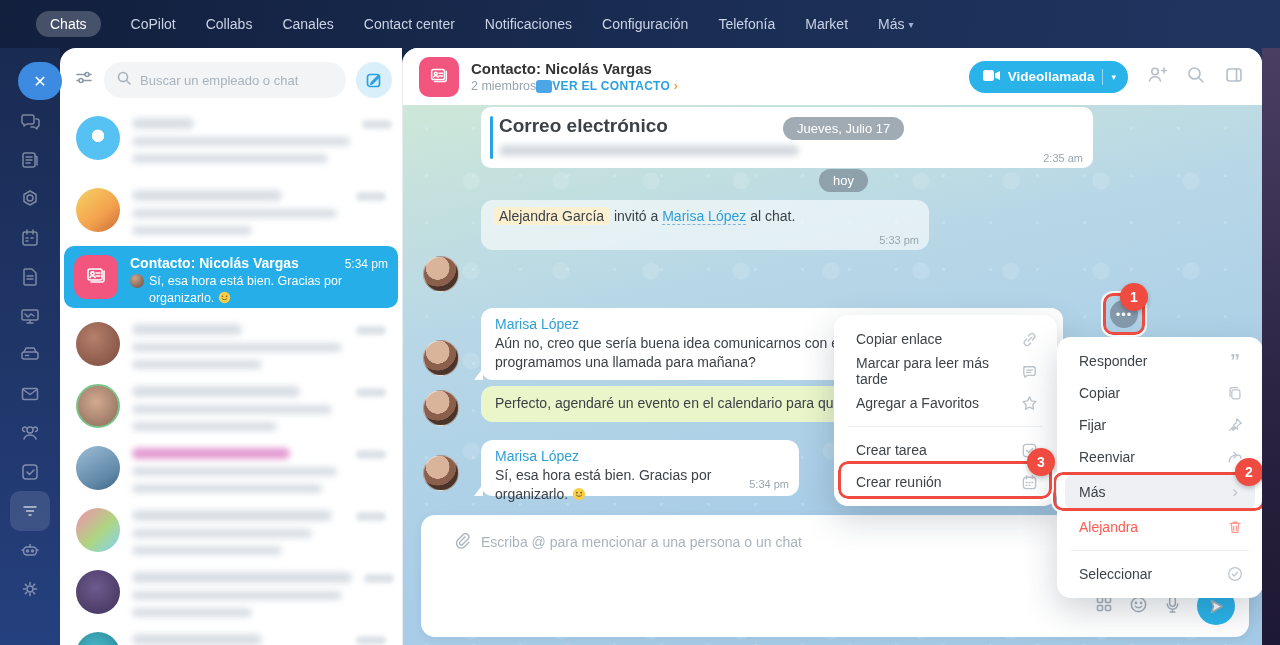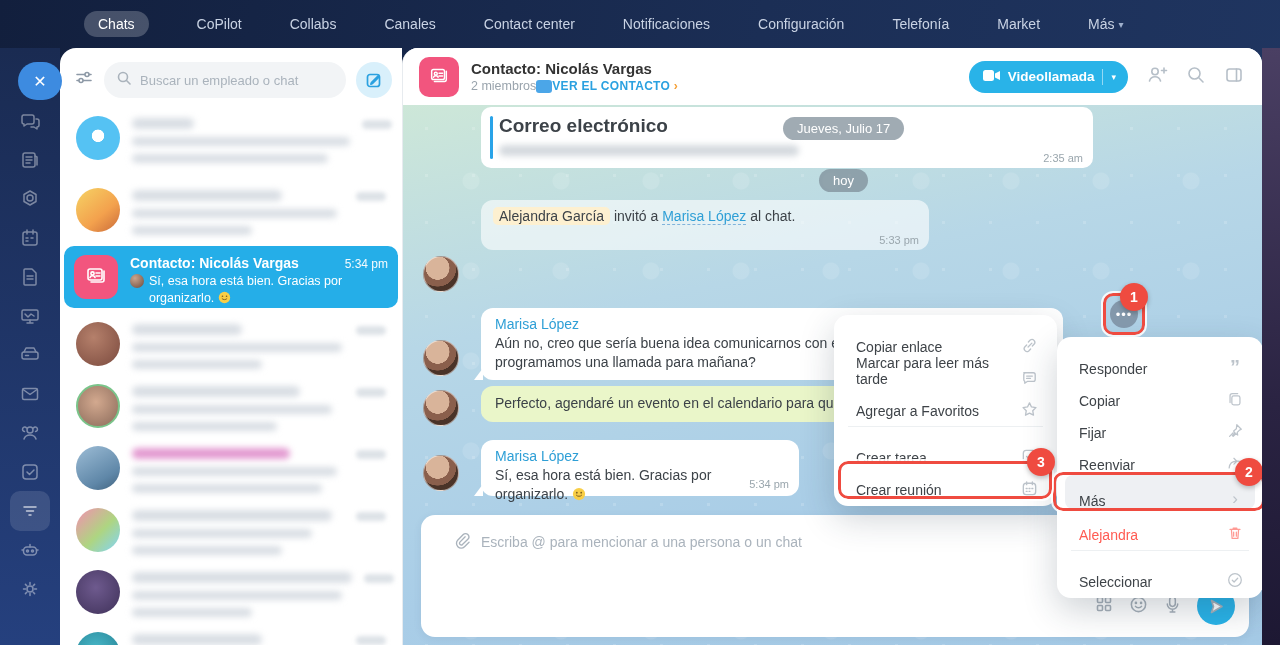--- a/index.html
+++ b/index.html
@@ -5,21 +5,21 @@
   * { margin:0; padding:0; box-sizing:border-box; }
   html,body { width:1280px; height:645px; overflow:hidden; }
   body {
     font-family:"Liberation Sans","DejaVu Sans",sans-serif;
     background:linear-gradient(100deg,#121f3d 0%,#1b2e55 55%,#203662 100%);
     position:relative; color:#333;
   }
   .abs { position:absolute; }
 
   
-  .topnav { left:0; top:0; width:1280px; height:48px; display:flex; align-items:center; padding-left:84px; gap:48px; }
+  .topnav { left:0; top:0; width:1280px; height:48px; display:flex; align-items:center; padding-left:36px; gap:30px; }
   .nav-item { font-size:14px; color:#c9d3e4; cursor:pointer; white-space:nowrap; }
   .nav-item.active { background:rgba(255,255,255,.22); color:#fff; padding:5px 14px; border-radius:14px; }
   .nav-more { display:flex; align-items:center; gap:4px; }
   .nav-chev { font-size:10px; color:#9fb0cc; }
 
   
   .rail { left:0; top:48px; width:60px; height:597px; background:linear-gradient(180deg,#1a2b52,#25407e); }
   .rail-close { left:18px; top:62px; width:44px; height:38px; border-radius:19px; background:#3d8be0; display:flex; align-items:center; justify-content:center; color:#fff; font-size:16px; z-index:5; }
   .rail-icons { left:0; top:110px; width:60px; display:flex; flex-direction:column; align-items:center; gap:17px; }
   .rail-ic { width:22px; height:22px; opacity:.42; display:flex; align-items:center; justify-content:center; }
@@ -95,21 +95,21 @@
   .av { position:absolute; width:36px; height:36px; border-radius:50%; background:radial-gradient(circle at 40% 32%,#d9b49a 0 38%,#8a5f4c 39% 60%,#4a3328 61%); border:1px solid rgba(255,255,255,.5); }
 
   .composer { left:18px; top:410px; width:828px; height:122px; background:#fff; border-radius:14px; position:absolute; box-shadow:0 2px 8px rgba(40,70,100,.08);padding-left:16px; }
   .comp-row { display:flex; align-items:center; gap:10px; padding:16px 16px 0 16px; color:#aab3bc; font-size:14px; }
   .comp-icons { position:absolute; right:14px; bottom:12px; display:flex; align-items:center; gap:16px; }
   .comp-icons svg { stroke:#a7b0b9; fill:none; stroke-width:1.6; stroke-linecap:round; stroke-linejoin:round; }
   .send-btn { width:38px; height:38px; border-radius:50%; background:#29b3e8; display:flex; align-items:center; justify-content:center; color:#fff; }
 
   
   .menu { position:absolute; background:#fff; border-radius:14px; box-shadow:0 12px 34px rgba(30,50,70,.22); padding:8px 0; z-index:40; }
-  .mi { height:32px; display:flex; align-items:flex-end; padding:0 18px 0 22px; font-size:14px; color:#3e4348; gap:10px; }
+  .mi { height:32px; display:flex; align-items:center; padding:0 18px 0 22px; font-size:14px; color:#3e4348; gap:10px; }
   .mi .lbl { flex:1; }
   .mi .ric { width:20px; height:20px; flex:none; display:flex; align-items:center; justify-content:center; }
   .mi .ric svg { stroke:#bdc4cb; fill:none; stroke-width:1.4; stroke-linecap:round; stroke-linejoin:round; }
   .mi .glyph { color:#bdc4cb; font-size:17px; }
   .mdiv { height:1px; background:#edf0f2; margin:7px 14px; }
   .mi.gray { background:#eef0f3; border-radius:8px; margin:2px 8px; padding:0 10px 0 14px; height:34px; }
   .mi.danger { color:#ff5b52; }
   .mi.danger svg { stroke:#ff9a94; }
 
   .menuA { left:431px; top:210px; width:223px; }

